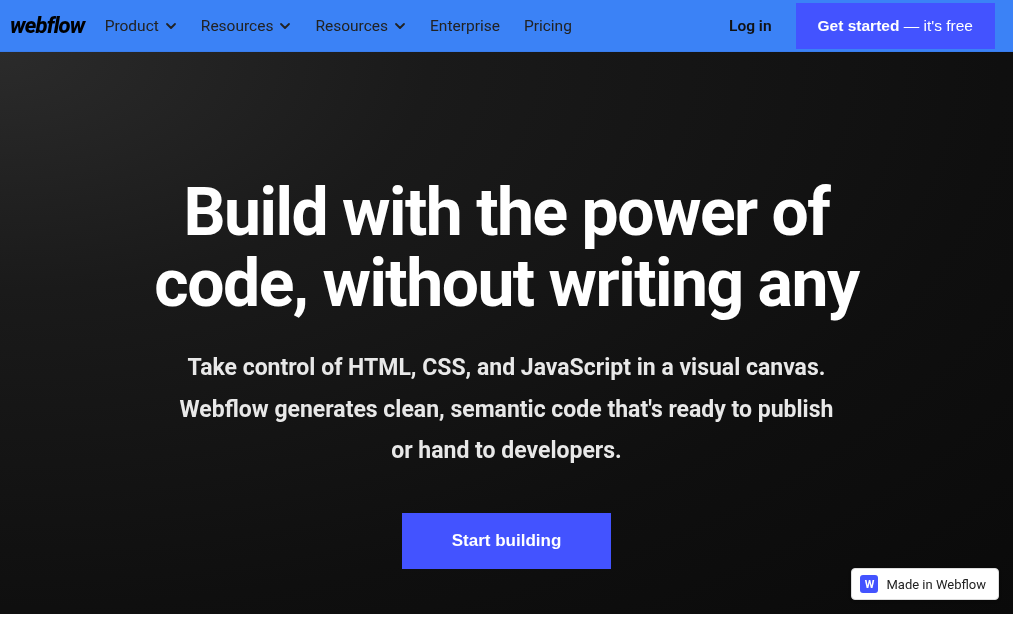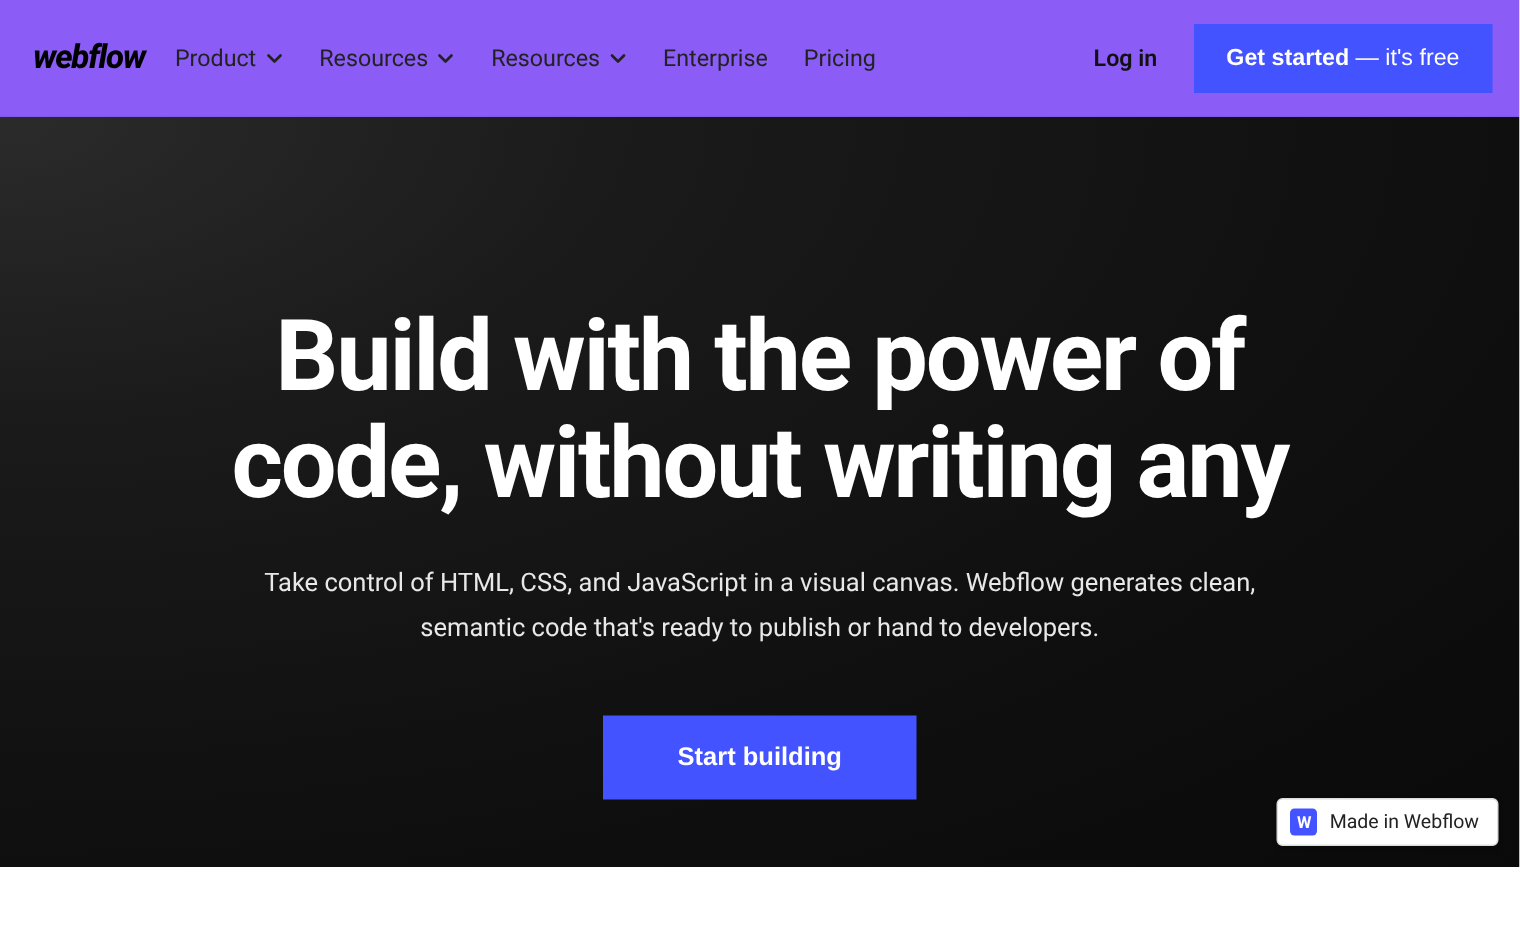--- a/index.html
+++ b/index.html
@@ -3,25 +3,25 @@
   <meta charset="utf-8">
   <style>
     * { margin: 0; padding: 0; box-sizing: border-box; }
     body {
       font-family: -apple-system, BlinkMacSystemFont, "Segoe UI", Roboto, Helvetica, Arial, sans-serif;
       width: 1013px;
       height: 632px;
       overflow: hidden;
     }
     .navbar {
-      height: 78px;
-      background: #8b5cf6;
-      display: flex;
-      align-items: center;
-      padding: 0 18px 0 22px;
+      height: 52px;
+      background: #3b82f6;
+      display: flex;
+      align-items: center;
+      padding: 0 18px 0 10px;
       gap: 6px;
       border-bottom: 1px solid rgba(0,0,0,0.04);
     }
     .logo {
       font-weight: 800;
       font-size: 22px;
       font-style: italic;
       letter-spacing: -0.8px;
       color: #000;
       margin-right: 14px;
@@ -74,43 +74,43 @@
       color: #4353ff;
     }
     .btn-getstarted {
       background: #4353ff;
       color: #ffffff;
     }
     .btn-getstarted .suffix {
       font-weight: 400;
     }
     .hero {
-      height: 500px;
+      height: 562px;
       background: radial-gradient(ellipse at top left, #2b2b2b 0%, #1a1a1a 30%, #0f0f0f 70%, #0a0a0a 100%);
       color: #ffffff;
       display: flex;
       flex-direction: column;
       align-items: center;
       justify-content: center;
       text-align: center;
       padding: 0 60px;
       position: relative;
     }
     .hero h1 {
       font-size: 66px;
       font-weight: 700;
       letter-spacing: -1.5px;
       line-height: 1.08;
       margin-bottom: 28px;
       max-width: 800px;
       margin-top: 80px;
     }
     .hero p {
-      font-size: 17px;
-      font-weight: 400;
+      font-size: 23px;
+      font-weight: 700;
       line-height: 1.8;
       color: #e8e8e8;
       max-width: 680px;
       margin-bottom: 42px;
     }
     .btn-start {
       background: #4353ff;
       color: #ffffff;
       padding: 18px 50px;
       font-size: 17px;

